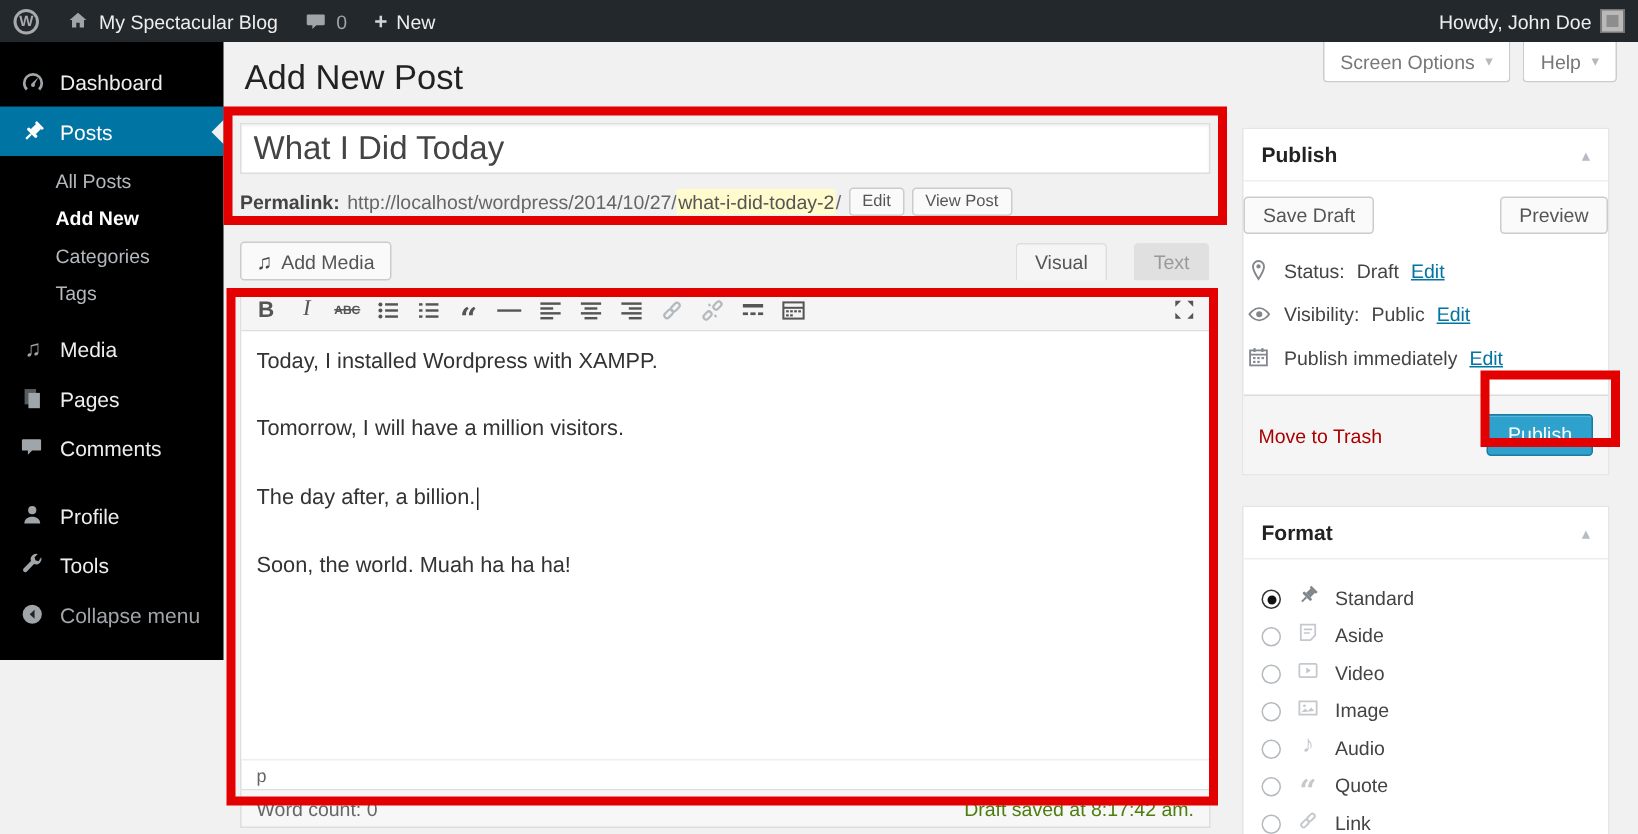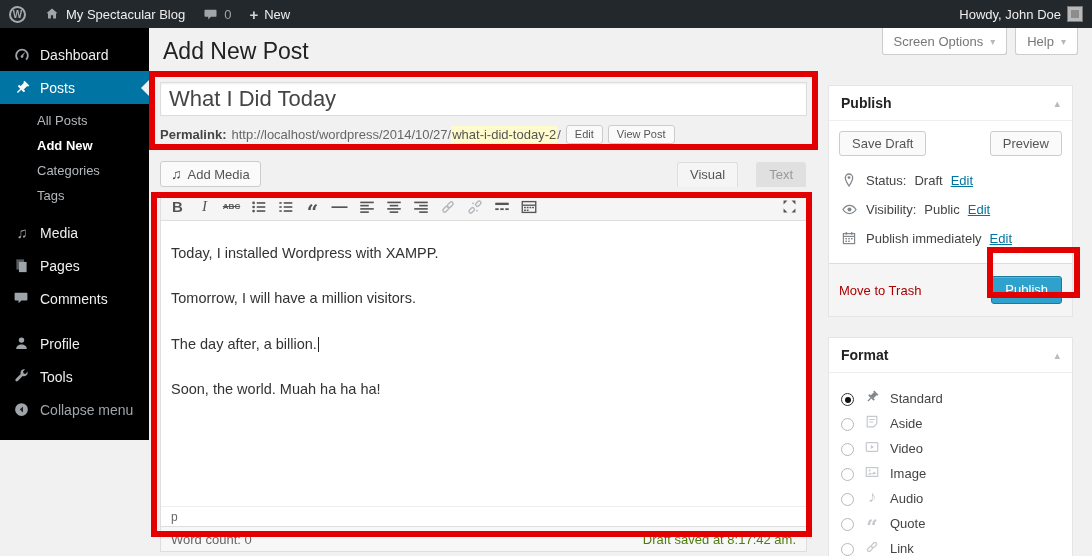--- a/index.html
+++ b/index.html
@@ -92,38 +92,38 @@
   .mce-toolbar { height:28px; background:#f5f5f5; border-bottom:1px solid #dedede; display:flex; align-items:center; padding:0 3px; }
   .tbtn { width:27px; height:24px; display:flex; align-items:center; justify-content:center; color:#555; cursor:pointer; }
   .tbtn.disabled { color:#b4b9be; }
   .tb-bold { font-weight:bold; font-size:15px; }
   .tb-italic { font-style:italic; font-family:"Liberation Serif","DejaVu Serif",serif; font-size:15px; }
   .tb-abc { font-size:8px; font-weight:bold; text-decoration:line-through; letter-spacing:0; }
   .tb-quote { font-family:"DejaVu Serif",serif; font-weight:bold; font-size:20px; line-height:10px; padding-top:10px; }
   .tb-hr { font-weight:bold; }
   .tb-spacer { flex:1; }
   .mce-content { height:285px; padding:12px 10px; font-size:14.5px; color:#333; line-height:1.2; overflow:hidden; background:#fff; }
-  .mce-content p { margin:12px 0 28px; }
+  .mce-content p { margin:0 0 28px; }
   .caret { display:inline-block; width:1px; height:15px; background:#222; vertical-align:text-bottom; margin-left:1px; }
   .mce-path { height:20px; border-top:1px solid #eee; display:flex; align-items:center; padding:0 10px; font-size:12px; color:#666; }
   .status-info {
     height:25px; background:#f7f7f7; border:1px solid #dedede; border-top:none;
     display:flex; justify-content:space-between; align-items:center; padding:0 10px; font-size:13px; color:#666;
   }
   .status-info .right { color:#4d7c0f; }
 
   
   .side-col { position:absolute; left:683px; top:57px; width:245px; }
   .postbox { background:#fff; border:1px solid #e5e5e5; margin-bottom:20px; }
   .postbox-header {
     display:flex; justify-content:space-between; align-items:center; padding:9px 12px;
     border-bottom:1px solid #eee; font-size:14px; font-weight:bold; color:#222; cursor:pointer;
   }
   .toggle { color:#b6bcc2; font-size:11px; }
-  .publish-body { padding:10px 10px 4px; }
+  .publish-body { padding:10px 0 4px; }
   .submit-row { display:flex; justify-content:space-between; margin-bottom:10px; }
   .btn-secondary {
     background:#fafafa; border:1px solid #ccc; border-radius:3px; color:#555;
     font-size:13px; padding:4px 12px; cursor:pointer; font-family:inherit;
   }
   .misc-row { display:flex; align-items:center; gap:8px; padding:6px 2px; font-size:13px; color:#444; }
   .misc-row .mi-icon { color:#82878c; width:17px; height:17px; flex:0 0 17px; }
   .edit-link { color:#0074a2; text-decoration:underline; cursor:pointer; }
   .major-actions {
     background:#f5f5f5; border-top:1px solid #ddd; padding:12px 10px;

